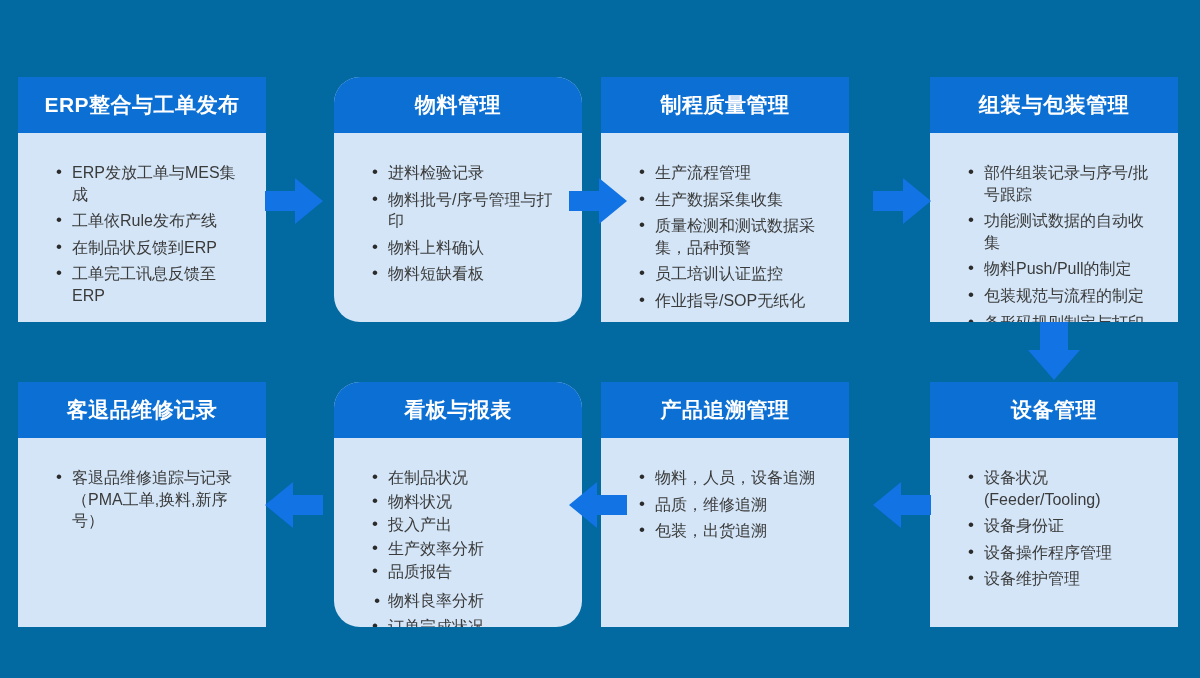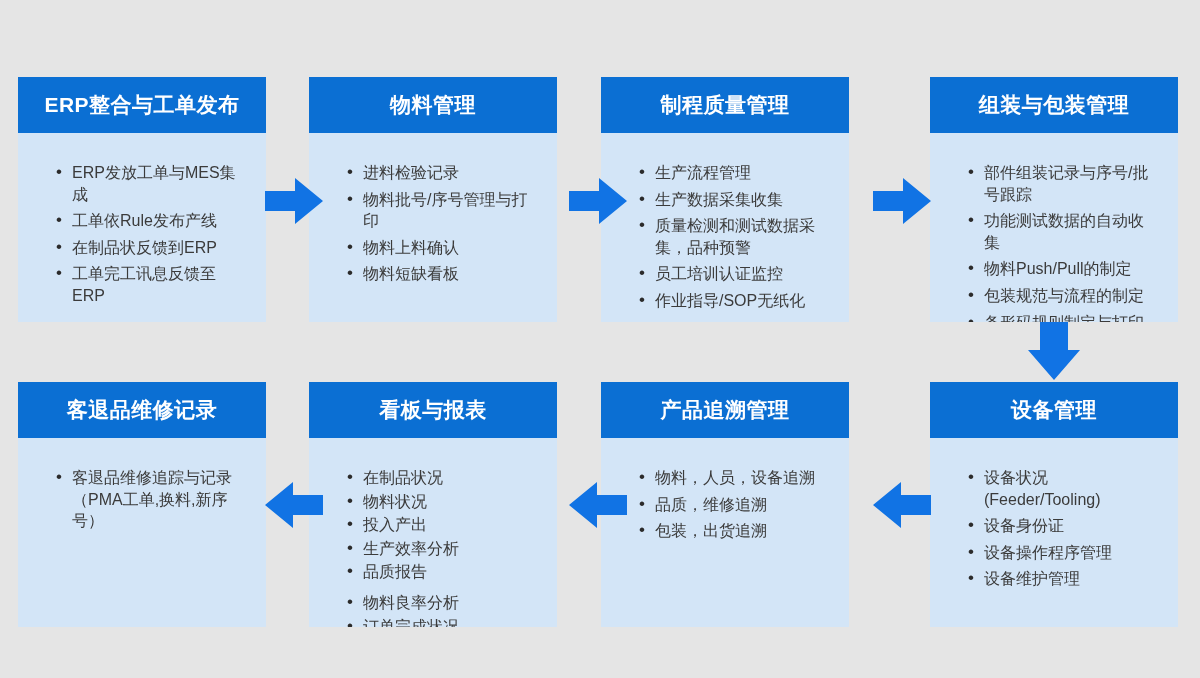--- a/index.html
+++ b/index.html
@@ -5,34 +5,34 @@
   html, body {
     margin: 0;
     padding: 0;
     background: #ffffff;
     font-family: "Liberation Sans", "DejaVu Sans", sans-serif;
   }
   .canvas {
     position: relative;
     width: 1200px;
     height: 678px;
-    background: #e5e5e5;
+    background: #0369a1;
     overflow: hidden;
   }
   .card {
     position: absolute;
     width: 248px;
     height: 245px;
     background: #d3e5f7;
     overflow: hidden;
   }
   .r1 { top: 77px; }
   .r2 { top: 382px; }
   .c1 { left: 18px; }
-  .c2 { left: 309px; }
+  .c2 { left: 334px; border-radius: 26px; }
   .c3 { left: 601px; }
   .c4 { left: 930px; }
   .card-header {
     height: 56px;
     line-height: 56px;
     background: #0b6fd3;
     color: #ffffff;
     font-size: 21px;
     font-weight: bold;
     text-align: center;
@@ -54,21 +54,21 @@
   }
   .card-body li::before {
     content: "\2022";
     position: absolute;
     left: 2px;
     top: -1px;
     color: #2b2b2b;
     font-size: 17px;
   }
   .card-body.tight li { margin-bottom: 2px; }
-  .card-body li.gap-before { margin-top: 9px; }
+  .card-body li.gap-before { margin-top: 9px; font-family: Liberation Mono, monospace; }
   .arrow {
     position: absolute;
     display: block;
   }
 </style>
 </head>
 <body>
 
 <div class="canvas">
 

